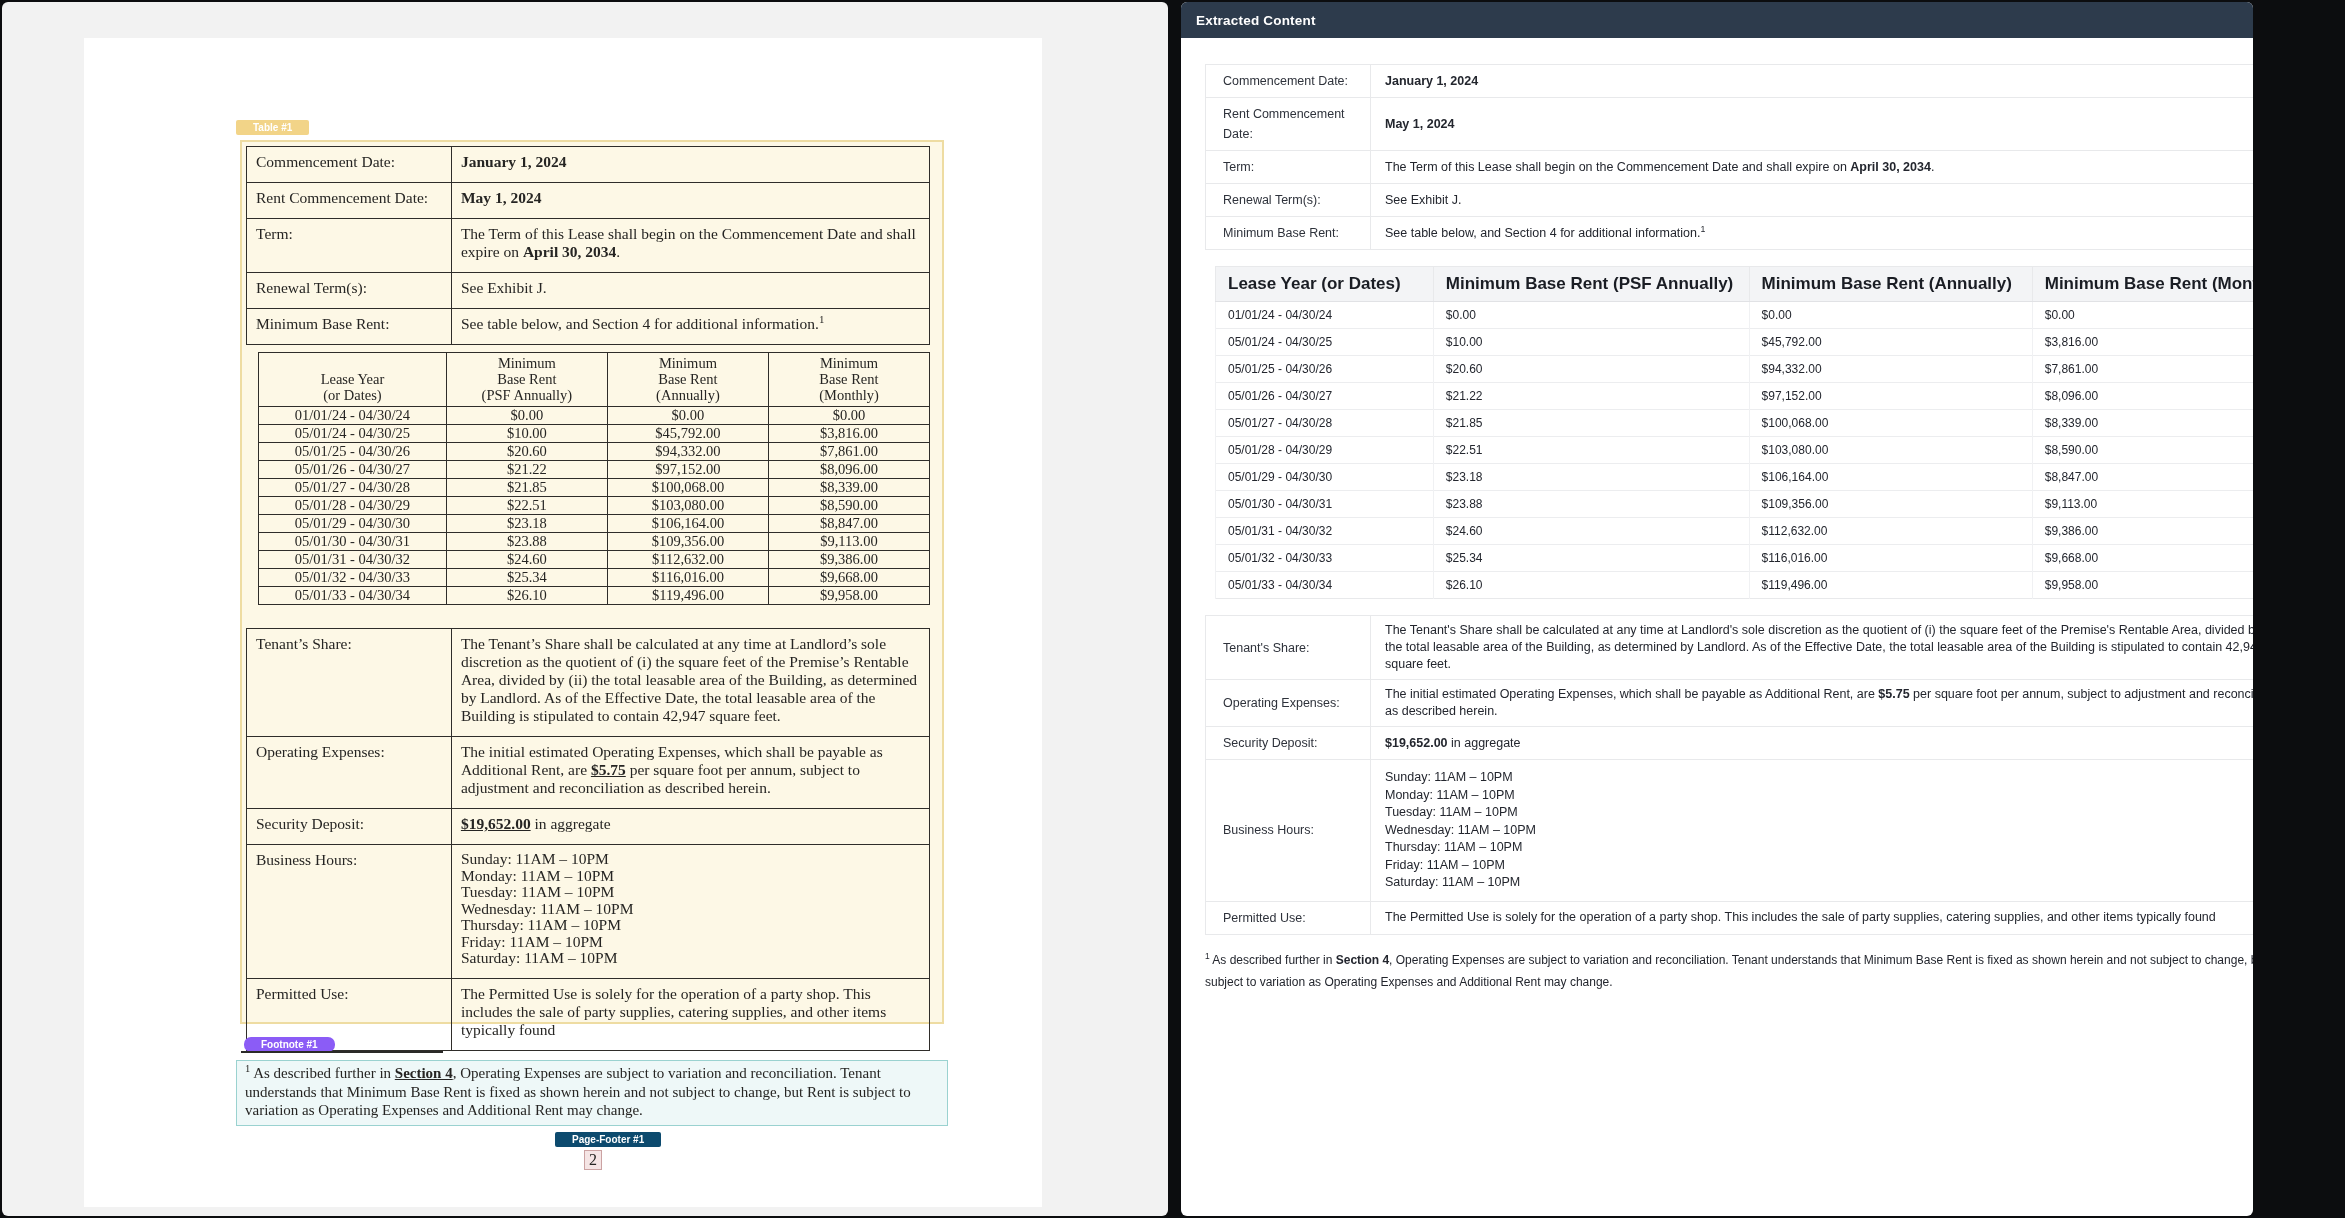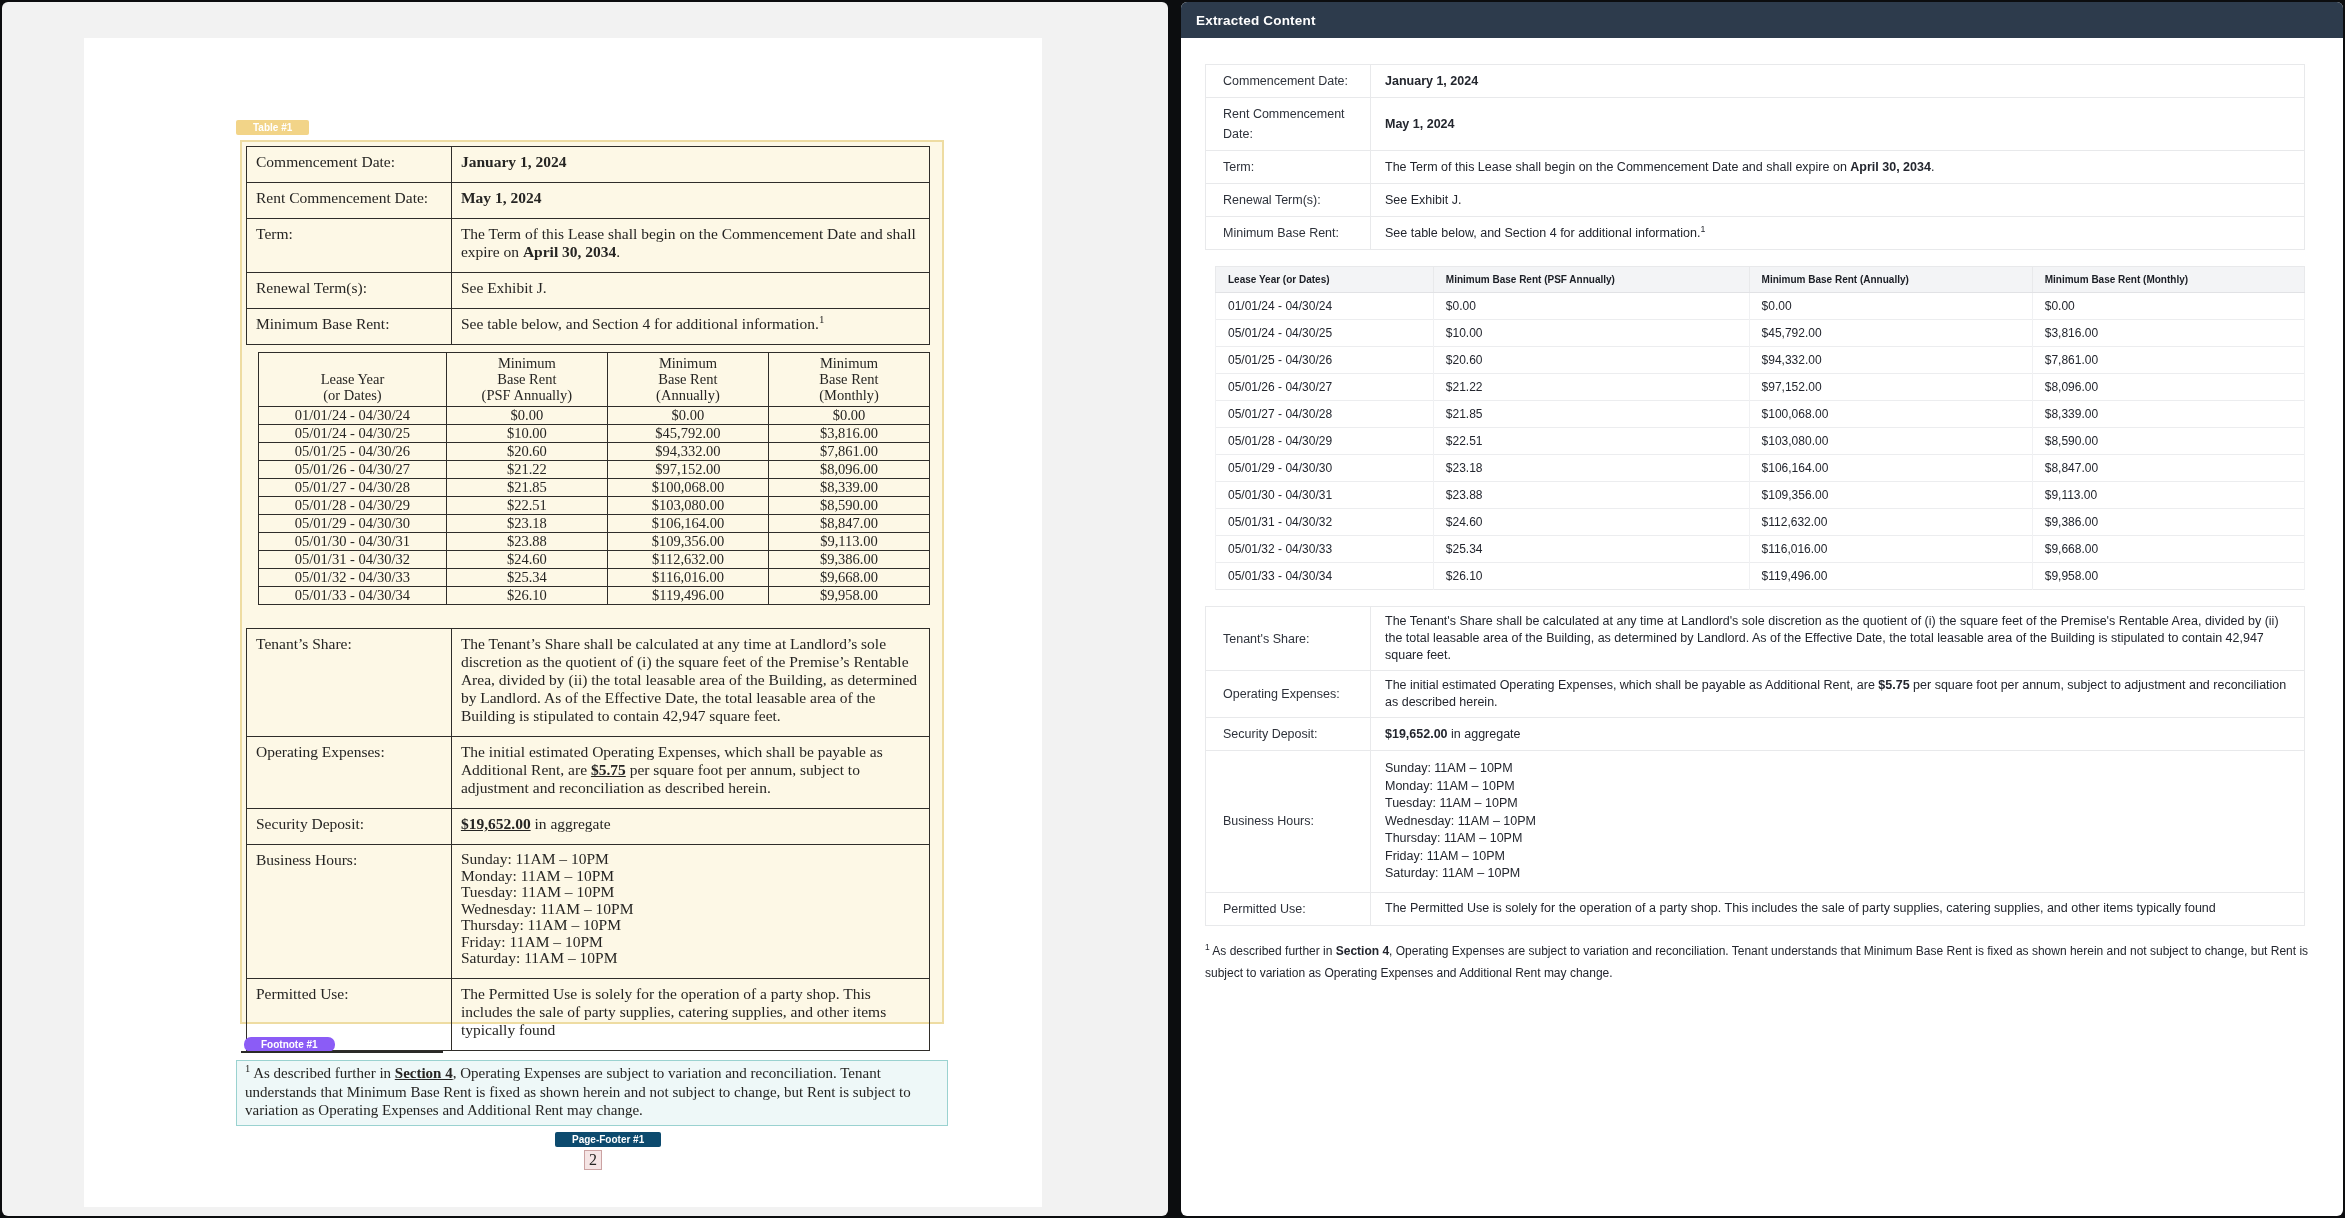--- a/index.html
+++ b/index.html
@@ -3,21 +3,21 @@
 <meta charset="utf-8">
 <style>
   html,body{margin:0;padding:0;}
   body{
     width:2345px;height:1218px;position:relative;overflow:hidden;
     background:#0c0d0f;
     font-family:"Liberation Sans",sans-serif;
   }
   .panel{position:absolute;top:2px;height:1214px;border-radius:6px;overflow:hidden;}
   #left-panel{left:2px;width:1166px;background:#f2f2f2;}
-  #right-panel{left:1181px;width:1162px;background:#ffffff;}
+  #right-panel{left:1181px;width:1072px;background:#ffffff;}
   .panel-header{
     height:36px;background:#2d3b4c;color:#fff;display:flex;align-items:center;
     padding:0 15px;font-size:13.5px;font-weight:bold;letter-spacing:.2px;
   }
   
   #doc-page{position:absolute;left:82px;top:36px;width:958px;height:1169px;background:#ffffff;}
   .badge{
     position:absolute;font-size:10px;font-weight:bold;color:#ffffff;
     padding:2px 17px;border-radius:2px;line-height:11px;white-space:nowrap;
   }
@@ -72,21 +72,21 @@
     border:1px solid #e8e9eb;font-size:12.5px;color:#23262e;
     padding:6px 14px;line-height:17px;vertical-align:middle;background:#fff;
   }
   table.rp-kv td.lbl{width:133px;color:#2e323b;line-height:20px;padding-left:17px;}
   table.rp-kv td.hours-cell{line-height:17.5px;padding-top:9px;padding-bottom:9px;}
   table.rp-rent{
     border-collapse:collapse;width:1090px;margin:16px 0 16px 10px;table-layout:fixed;
     border:1px solid #e8e9eb;
   }
   table.rp-rent th{
-    background:#f3f4f6;font-size:10px;font-weight:bold;color:#1a1d24;text-align:left;
+    background:#f3f4f6;font-size:17px;font-weight:bold;color:#1a1d24;text-align:left;
     padding:7px 12px;border:1px solid #e8e9eb;border-bottom:1px solid #e1e2e5;
   }
   table.rp-rent td{
     font-size:12px;color:#23262e;text-align:left;padding:5px 12px;
     border-top:1px solid #eceDef;border-left:1px solid #f0f1f3;border-right:1px solid #f0f1f3;
     height:16px;line-height:16px;
   }
   table.rp-rent col.c1{width:20%;}
   table.rp-rent col.c2{width:29%;}
   table.rp-rent col.c3{width:26%;}

